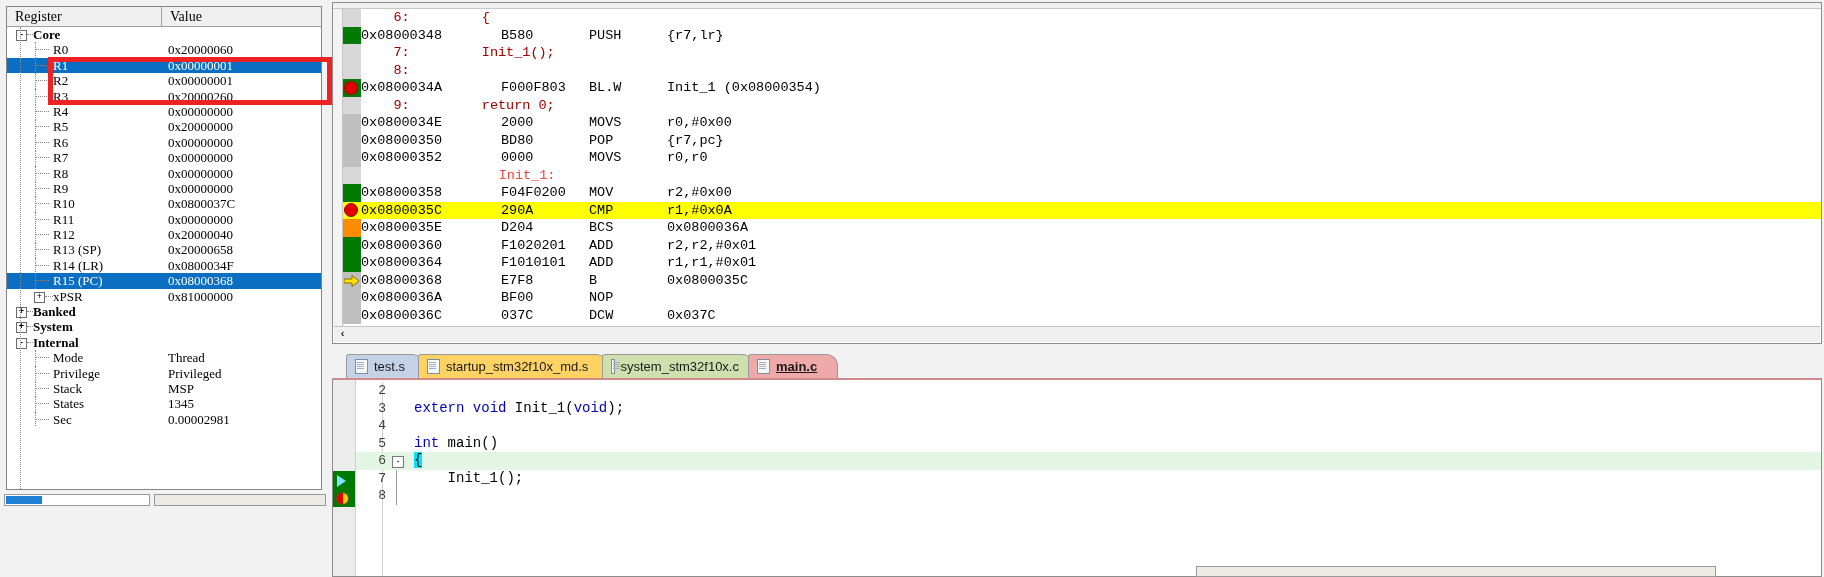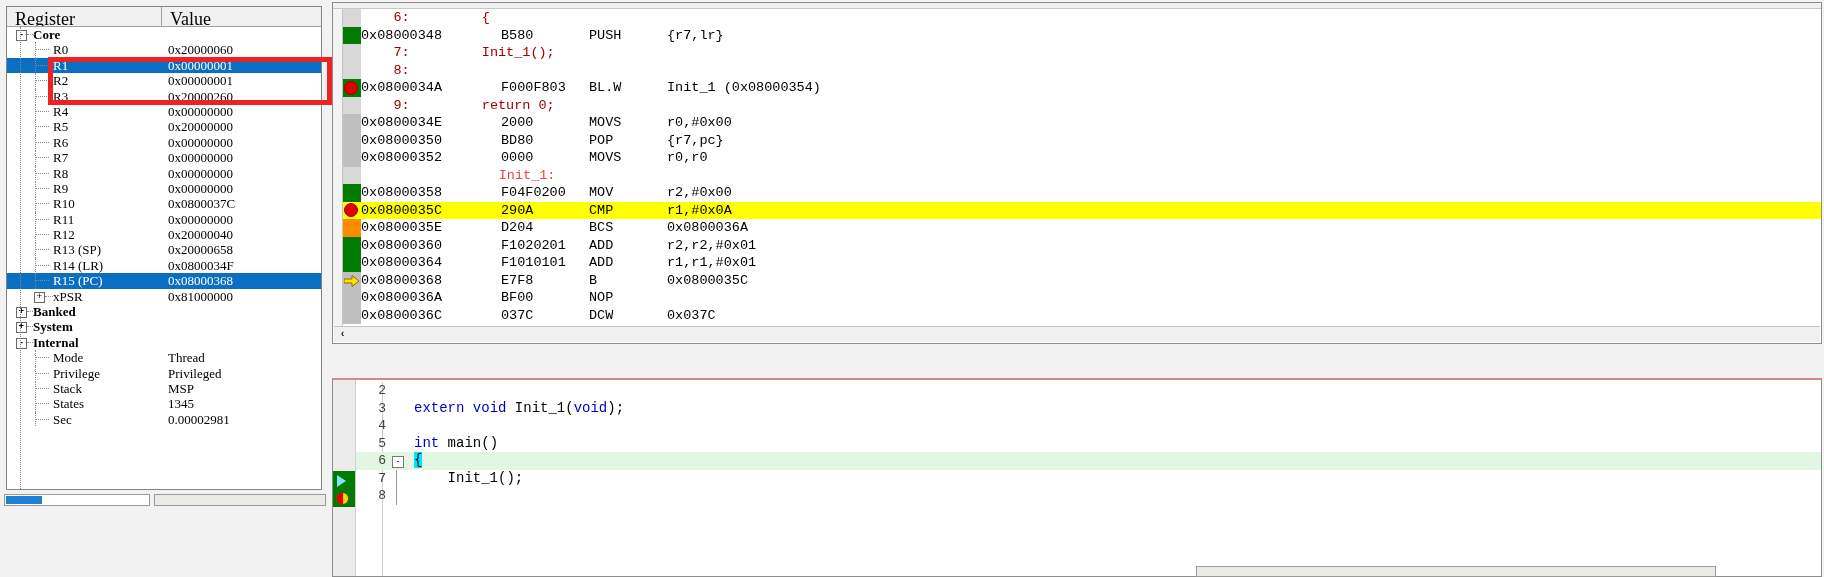--- a/index.html
+++ b/index.html
@@ -4,21 +4,21 @@
 <style>
   html,body{margin:0;padding:0;background:#fff;}
   body{width:1824px;height:577px;overflow:hidden;font-family:"Liberation Sans",sans-serif;}
   #root{position:relative;width:1824px;height:577px;background:#ffffff;}
 
   
   #reg-pane{position:absolute;left:0;top:0;width:330px;height:577px;background:#f2f2f2;}
   #reg-frame{position:absolute;left:6px;top:6px;width:316px;height:484px;background:#ffffff;
              border:1px solid #848484;box-sizing:border-box;overflow:hidden;}
   #reg-header{display:flex;height:20px;background:#f0f0f0;border-bottom:1px solid #a0a0a0;box-sizing:border-box;}
-  .rh{font-family:"Liberation Serif",serif;font-size:18px;color:#000;padding:2px 0 0 8px;
+  .rh{font-family:"Liberation Serif",serif;font-size:14px;color:#000;padding:2px 0 0 8px;
       box-sizing:border-box;white-space:nowrap;overflow:hidden;}
   .rh.c1{width:155px;border-right:1px solid #a0a0a0;}
   .rh.c2{flex:1;}
   #reg-body{position:relative;height:462px;overflow:hidden;font-family:"Liberation Serif",serif;font-size:13px;}
   .rrow{display:flex;height:15.4px;line-height:15.4px;white-space:nowrap;}
   .rrow.sel{background:#0a6fc2;color:#ffffff;}
   .rname{width:155px;box-sizing:border-box;overflow:hidden;text-overflow:clip;position:relative;}
   .rval{flex:1;box-sizing:border-box;padding-left:6px;overflow:hidden;}
   .rrow.sel .rname,.rrow.sel .rval{color:#fff;}
   .ind0{padding-left:8px;font-weight:bold;}
@@ -329,20 +329,38 @@
           <div class="drow">
             <div class="dmark mk-gray"></div>
             <div class="dtext"><span class="c-addr">0x0800036C</span><span class="c-op">037C</span><span class="c-mn">DCW</span><span class="c-ar">0x037C</span></div>
           </div>
         </div>
       <div id="dis-hscroll">
         <span class="lbtn">‹</span>
       </div>
     </div>
 
+    <div id="tabbar">
+        <div class="tab" style="left: 14px; width: 78px; background: rgb(196, 210, 232);">
+          <span class="tdoc"></span>
+          <span class="tlabel">test.s</span>
+        </div>
+        <div class="tab" style="left: 86px; width: 190px; background: rgb(255, 210, 100);">
+          <span class="tdoc"></span>
+          <span class="tlabel">startup_stm32f10x_md.s</span>
+        </div>
+        <div class="tab" style="left: 270px; width: 152px; background: rgb(207, 223, 174);">
+          <span class="tdoc"></span>
+          <span class="tlabel">system_stm32f10x.c</span>
+        </div>
+        <div class="tab active" style="left: 416px; width: 90px; background: rgb(240, 169, 169);">
+          <span class="tdoc"></span>
+          <span class="tlabel">main.c</span>
+        </div>
+      </div>
 
     <div id="ed-outer">
       <div id="ed-leftedge"></div>
       <div id="ed-mark">
         <div id="ed-gutter-green">
           <div class="g-arrow"></div>
           <div class="g-ball"></div>
         </div>
       </div>
       <div id="ed-vsep"></div>

